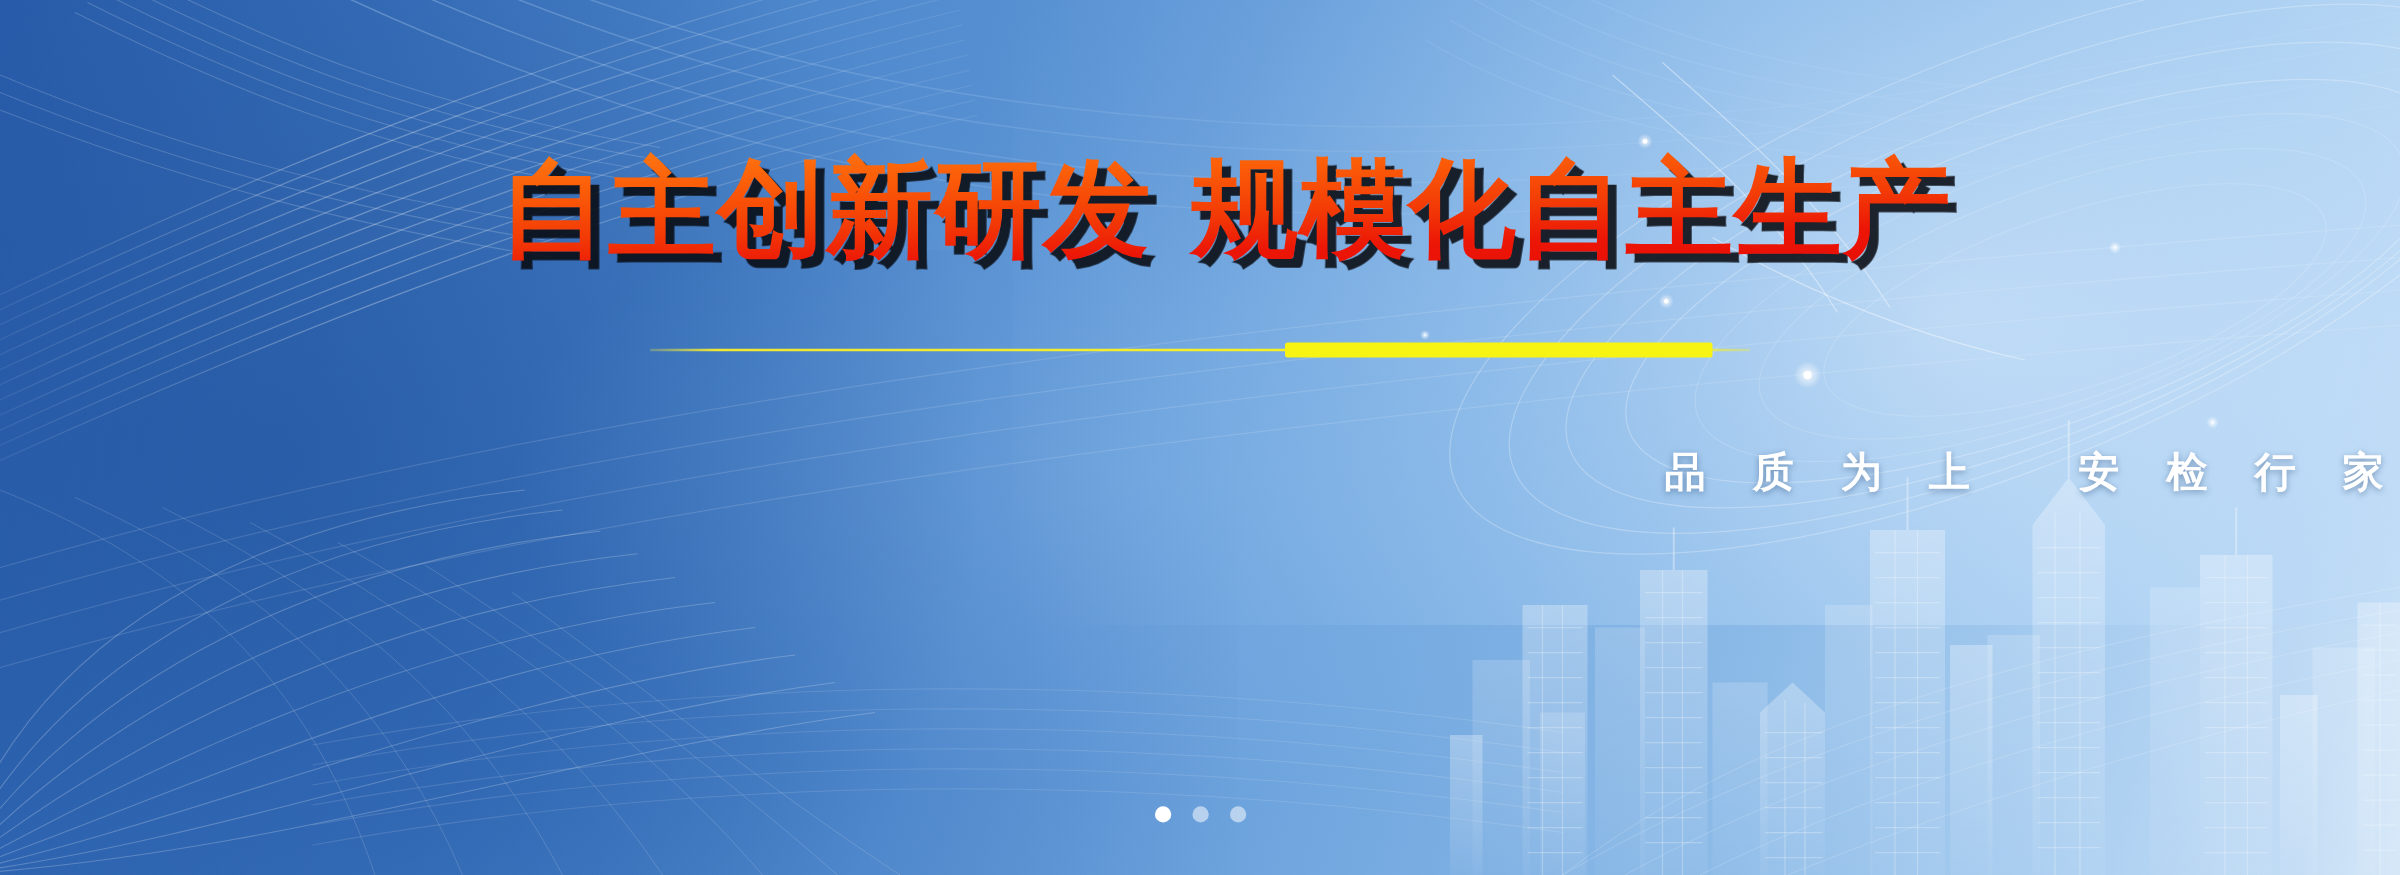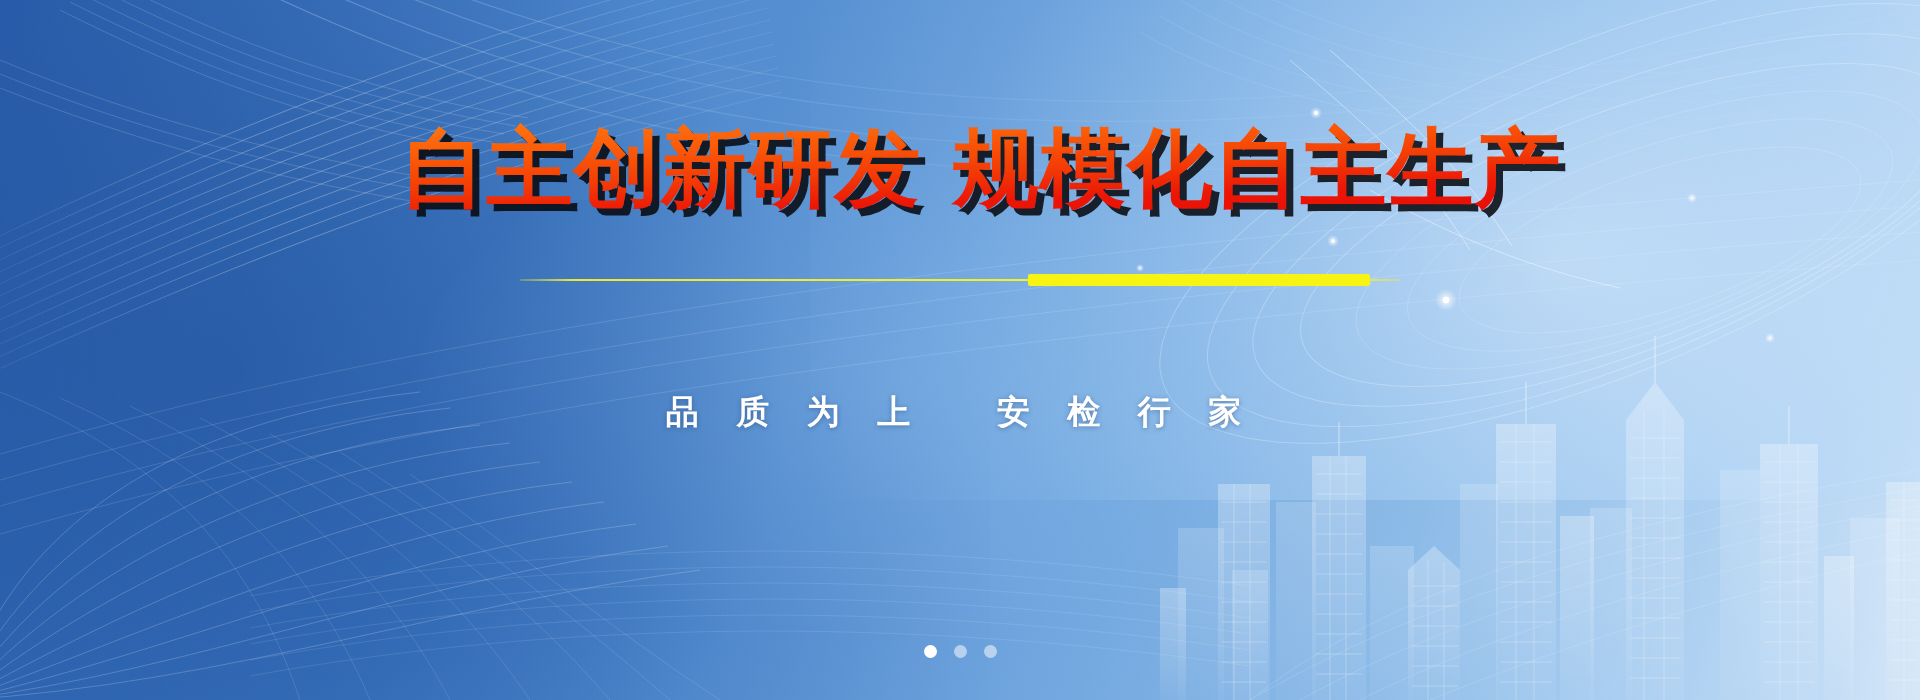--- a/index.html
+++ b/index.html
@@ -136,22 +136,22 @@
     width: 342px;
     height: 12px;
     background: #f7f414;
     border-radius: 2px;
   }
 
   
   .subtitle {
     position: absolute;
     left: 0; right: 0;
-    top: 390px;
-    text-align: center;
+    top: 356px;
+    text-align: right;
     font-family: "DejaVu Sans", "Liberation Sans", sans-serif;
     font-size: 33px;
     font-weight: 600;
     letter-spacing: 13px;
     color: #ffffff;
     text-shadow: 0 1px 5px rgba(20,50,95,0.40);
     white-space: pre;
     z-index: 8;
   }
   .description {

